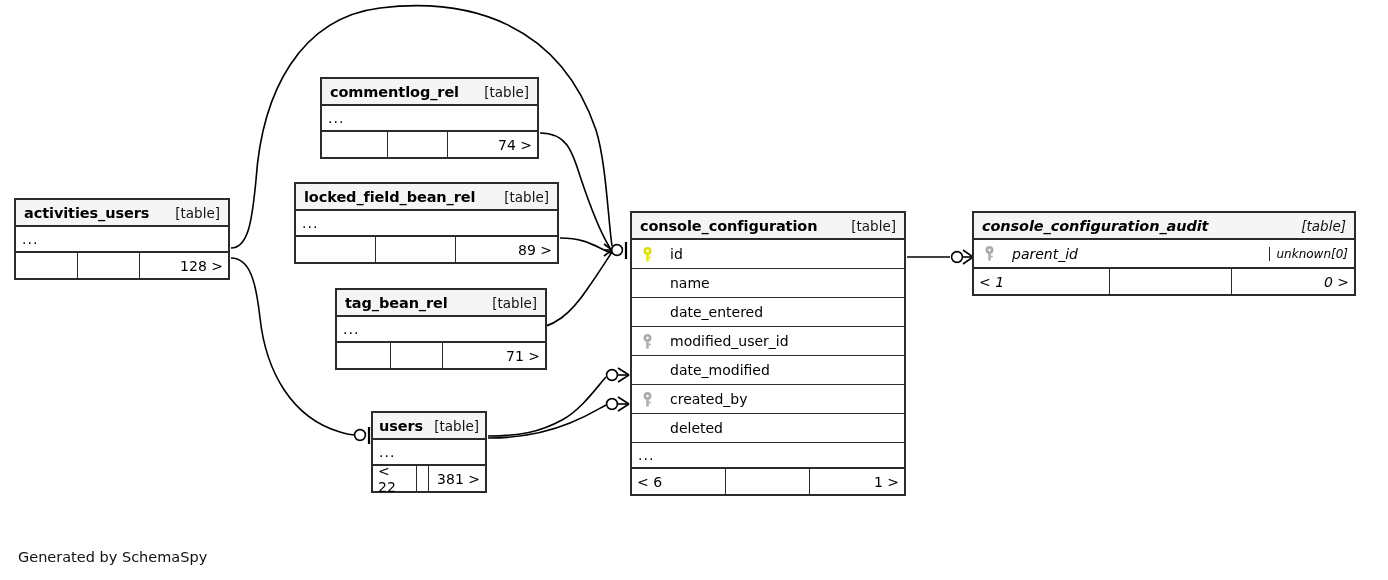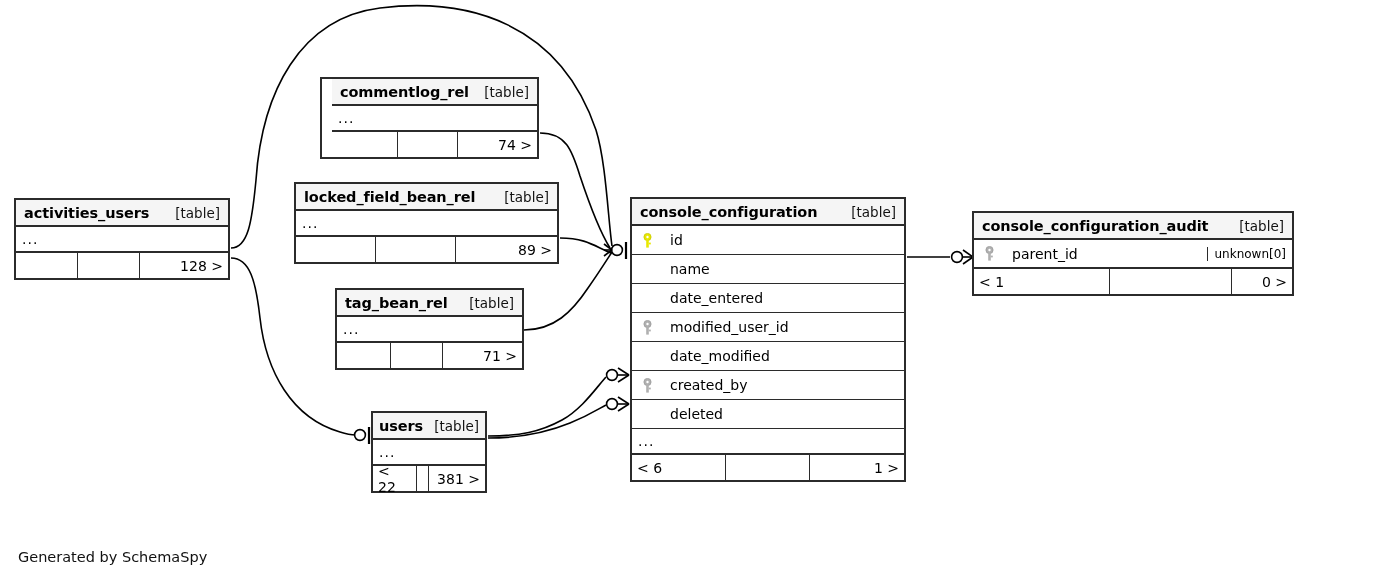--- a/index.html
+++ b/index.html
@@ -210,21 +210,21 @@
       <span class="tbl-tag">[table]</span>
     </div>
     <div class="ellipsis-row">...</div>
     <div class="foot-row">
       <div class="foot-cell foot-left" style="width:62px;"></div>
       <div class="foot-cell foot-mid" style="width:62px;"></div>
       <div class="foot-cell foot-right" style="flex:1;">128 &gt;</div>
     </div>
   </div>
 
-  <div class="table-node" style="left:320px; top:77px; width:219px;padding-left:10px;">
+  <div class="table-node" style="left:320px; top:77px; width:219px;">
     <div class="tbl-title">
       <span class="tbl-name">commentlog_rel</span>
       <span class="tbl-tag">[table]</span>
     </div>
     <div class="ellipsis-row">...</div>
     <div class="foot-row">
       <div class="foot-cell foot-left" style="width:66px;"></div>
       <div class="foot-cell foot-mid" style="width:60px;"></div>
       <div class="foot-cell foot-right" style="flex:1;">74 &gt;</div>
     </div>
@@ -236,21 +236,21 @@
       <span class="tbl-tag">[table]</span>
     </div>
     <div class="ellipsis-row">...</div>
     <div class="foot-row">
       <div class="foot-cell foot-left" style="width:80px;"></div>
       <div class="foot-cell foot-mid" style="width:80px;"></div>
       <div class="foot-cell foot-right" style="flex:1;">89 &gt;</div>
     </div>
   </div>
 
-  <div class="table-node" style="left:335px; top:288px; width:189px;">
+  <div class="table-node" style="left:335px; top:288px; width:212px;">
     <div class="tbl-title">
       <span class="tbl-name">tag_bean_rel</span>
       <span class="tbl-tag">[table]</span>
     </div>
     <div class="ellipsis-row">...</div>
     <div class="foot-row">
       <div class="foot-cell foot-left" style="width:54px;"></div>
       <div class="foot-cell foot-mid" style="width:52px;"></div>
       <div class="foot-cell foot-right" style="flex:1;">71 &gt;</div>
     </div>
@@ -262,21 +262,21 @@
       <span class="tbl-tag" style="padding-left:6px;">[table]</span>
     </div>
     <div class="ellipsis-row">...</div>
     <div class="foot-row">
       <div class="foot-cell foot-left" style="width:44px;">&lt; 22</div>
       <div class="foot-cell foot-mid" style="width:12px;"></div>
       <div class="foot-cell foot-right" style="flex:1;">381 &gt;</div>
     </div>
   </div>
 
-  <div class="table-node" style="left:630px; top:197px; width:276px;">
+  <div class="table-node" style="left:630px; top:211px; width:276px;">
     <div class="tbl-title">
       <span class="tbl-name">console_configuration</span>
       <span class="tbl-tag">[table]</span>
     </div>
 
     <div class="col-row">
       <span class="col-key">
         <svg class="key-ico" width="13" height="15" viewBox="0 0 13 15" xmlns="http://www.w3.org/2000/svg">
           <circle cx="6.5" cy="4" r="3.6" fill="#e8e800" stroke="#c8c800" stroke-width="0.8"></circle>
           <circle cx="6.5" cy="4" r="1.2" fill="#ffffff"></circle>
@@ -334,21 +334,21 @@
 
     <div class="ellipsis-row">...</div>
 
     <div class="foot-row">
       <div class="foot-cell foot-left" style="width:94px;">&lt; 6</div>
       <div class="foot-cell foot-mid" style="width:84px;"></div>
       <div class="foot-cell foot-right" style="flex:1;">1 &gt;</div>
     </div>
   </div>
 
-  <div class="table-node" style="left:972px; top:211px; width:322px;">
+  <div class="table-node" style="left:972px; top:211px; width:384px;font-style:italic;">
     <div class="tbl-title">
       <span class="tbl-name">console_configuration_audit</span>
       <span class="tbl-tag">[table]</span>
     </div>
 
     <div class="col-row" style="border-bottom:2px solid #2b2b2b;">
       <span class="col-key">
         <svg class="key-ico" width="13" height="15" viewBox="0 0 13 15" xmlns="http://www.w3.org/2000/svg">
           <circle cx="6.5" cy="4" r="3.6" fill="#b0b0b0" stroke="#9a9a9a" stroke-width="0.8"></circle>
           <circle cx="6.5" cy="4" r="1.2" fill="#ffffff"></circle>

